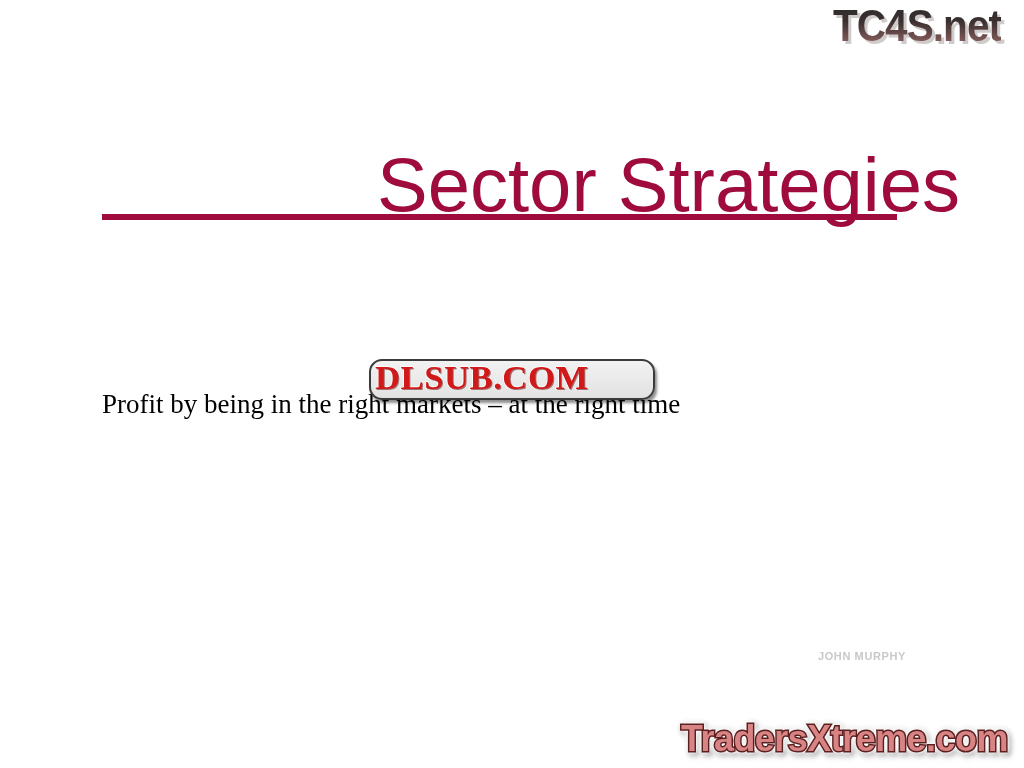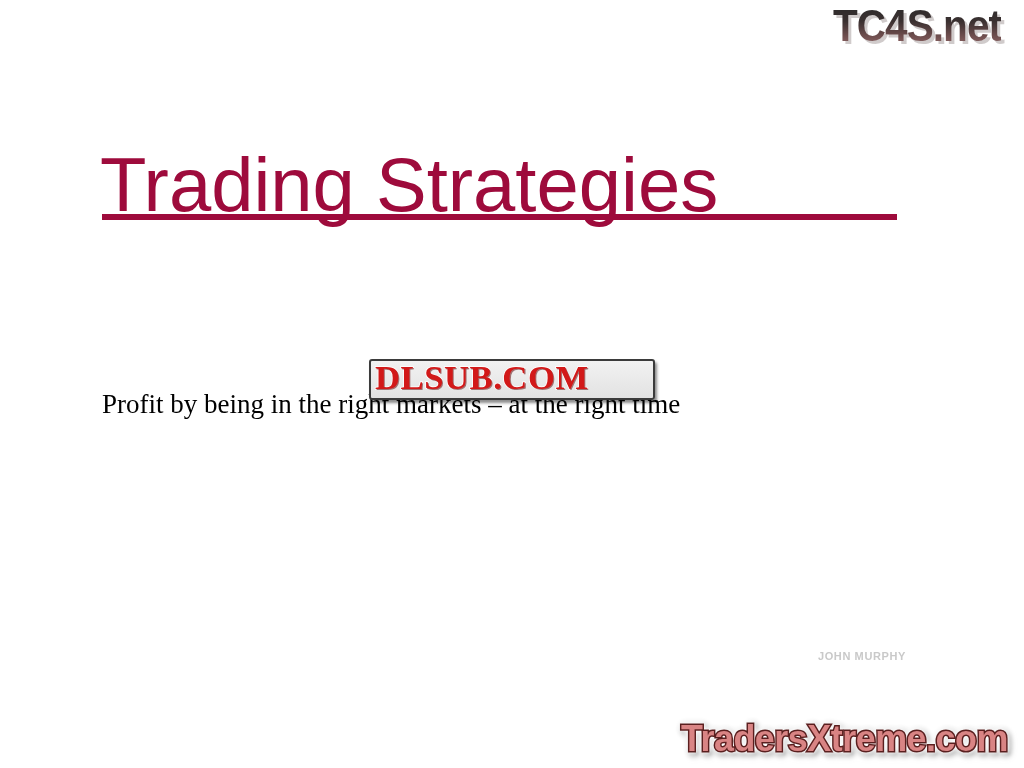--- a/index.html
+++ b/index.html
@@ -9,20 +9,21 @@
   }
   body {
     font-family: "Liberation Sans", sans-serif;
   }
   #slide {
     position: relative;
     width: 1024px;
     height: 768px;
     background: #ffffff;
     overflow: hidden;
+    text-align: right;
   }
 
   
   .tc4s-logo {
     position: absolute;
     left: 833px;
     top: 2px;
     font-family: "Liberation Sans Narrow", "Liberation Sans", sans-serif;
     font-size: 44px;
     font-weight: bold;
@@ -97,21 +98,21 @@
 
   
   .dlsub-logo {
     position: absolute;
     left: 369px;
     top: 359px;
     width: 282px;
     height: 37px;
     background: linear-gradient(to bottom, #f2f2f2 0%, #e2e2e2 100%);
     border: 2px solid #3b3b3b;
-    border-radius: 3px;
+    border-radius: 13px;
     box-shadow: 2px 3px 3px rgba(0,0,0,0.45);
     overflow: hidden;
   }
   .dlsub-logo .txt {
     position: absolute;
     left: 4px;
     top: -2px;
     font-family: "Liberation Serif", "DejaVu Serif", serif;
     font-weight: bold;
     font-size: 34px;
@@ -161,21 +162,21 @@
 </head>
 <body>
 
 <div id="slide">
 
   <div class="tc4s-shadow">TC4S.net</div>
   <div class="tc4s-logo">TC4S.net</div>
 
   <div class="title-block">
     <span class="title-line title-line-2">
-      <span>Trading Strategies</span>
+      <span>Sector Strategies</span>
       <span class="rule"></span>
     </span>
   </div>
 
   <div class="subtitle">Profit by being in the right markets – at the right time</div>
 
   <div class="dlsub-logo">
     <span class="txt">DLSUB.COM</span>
   </div>
 

